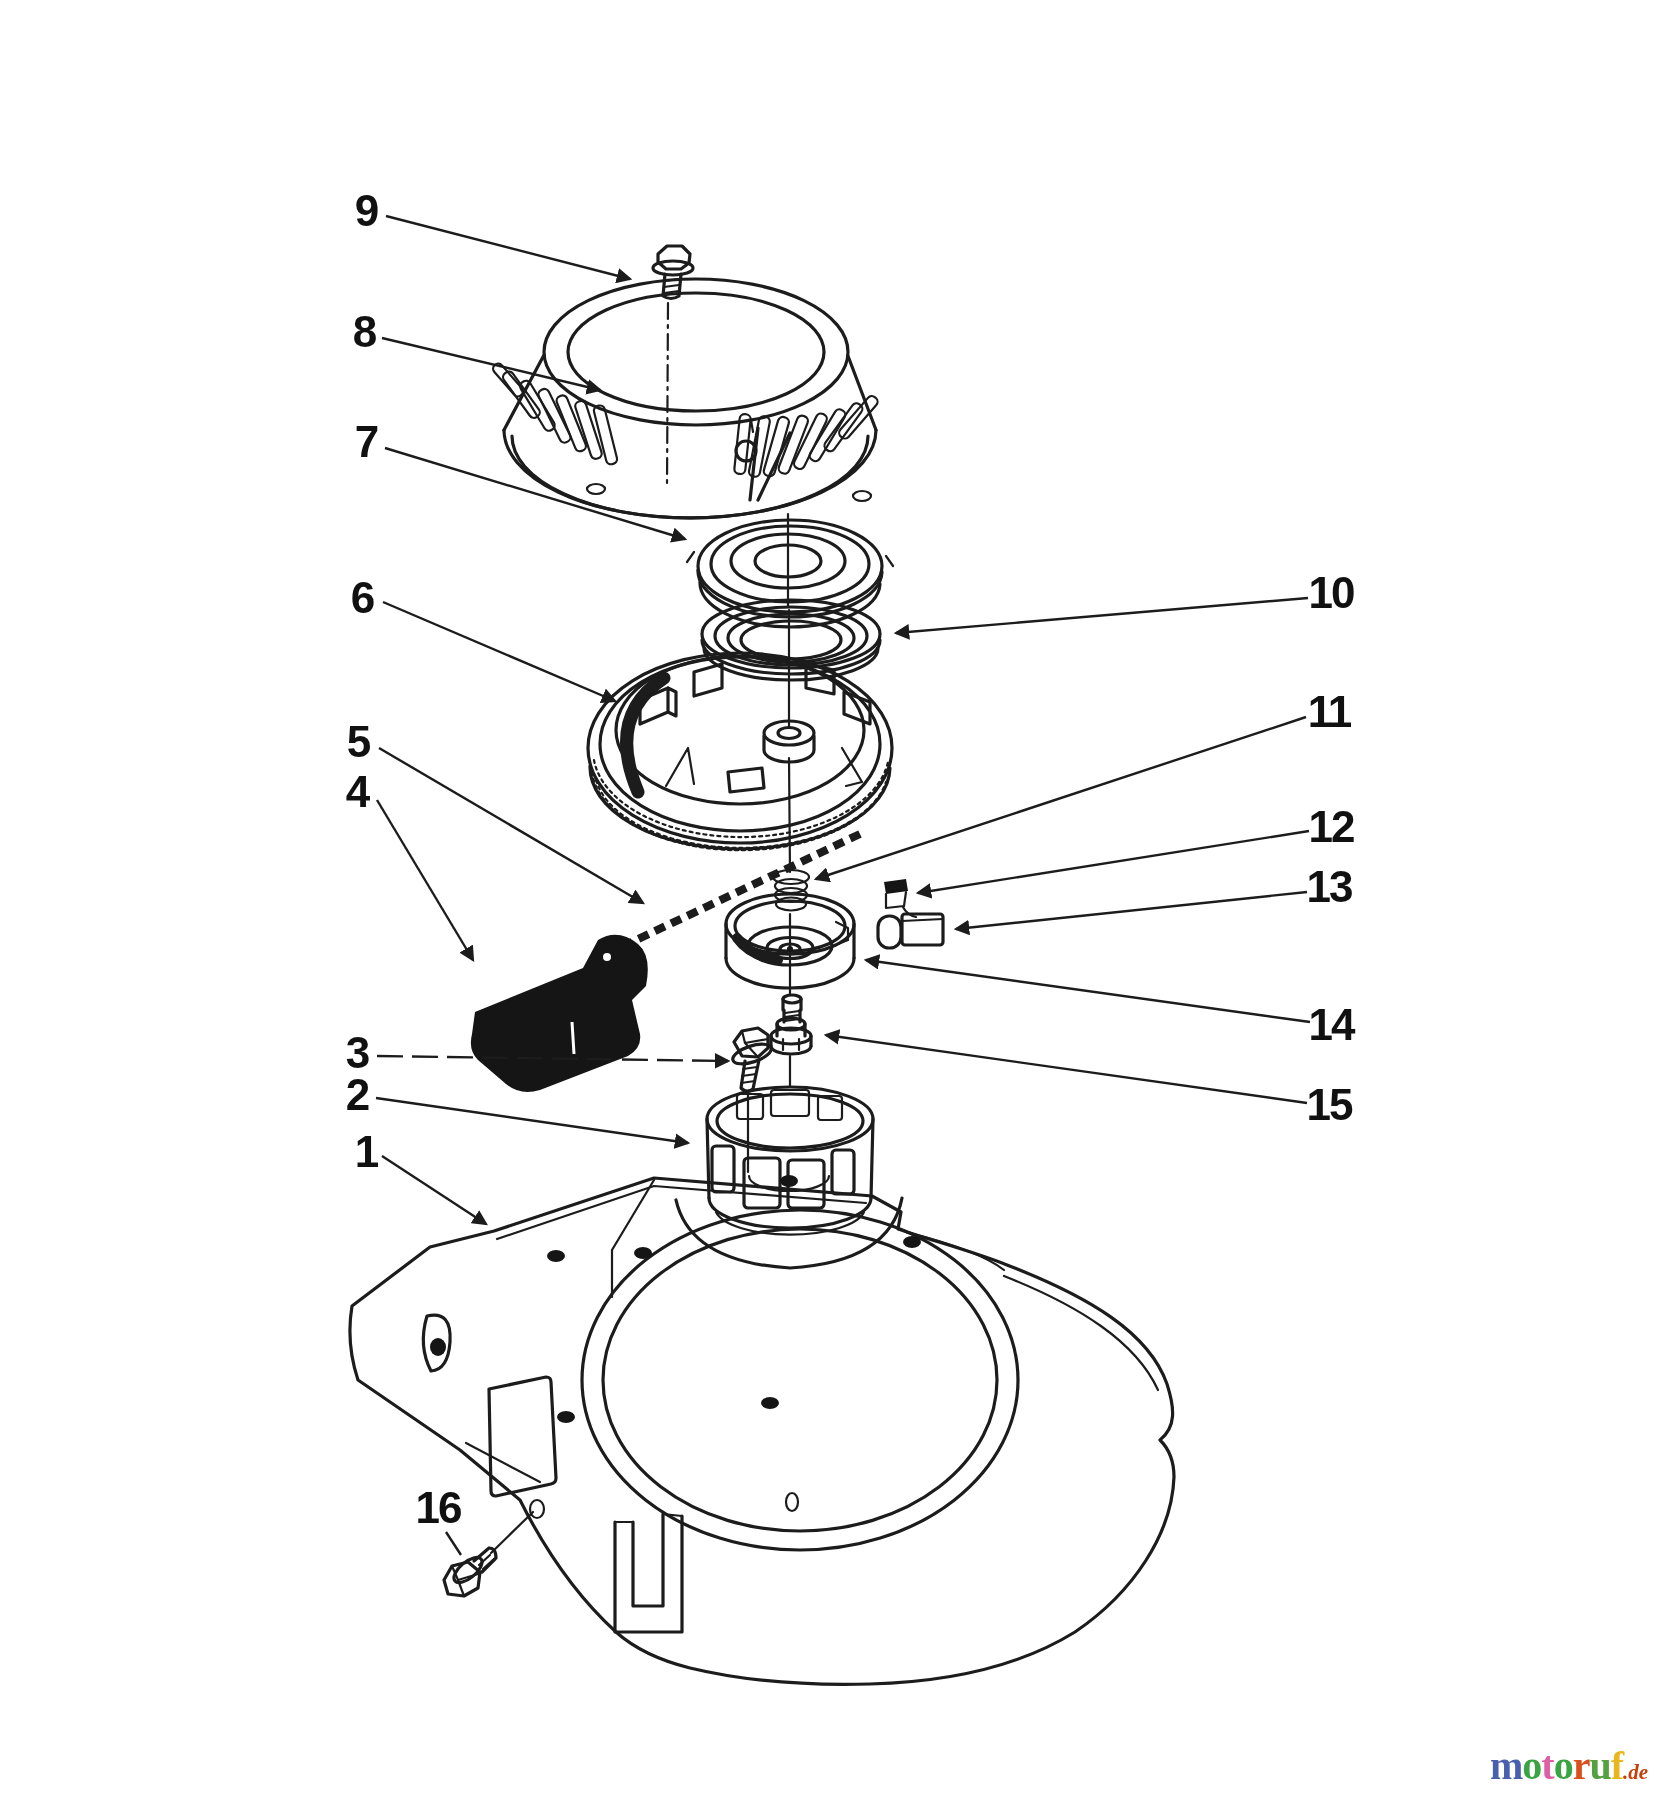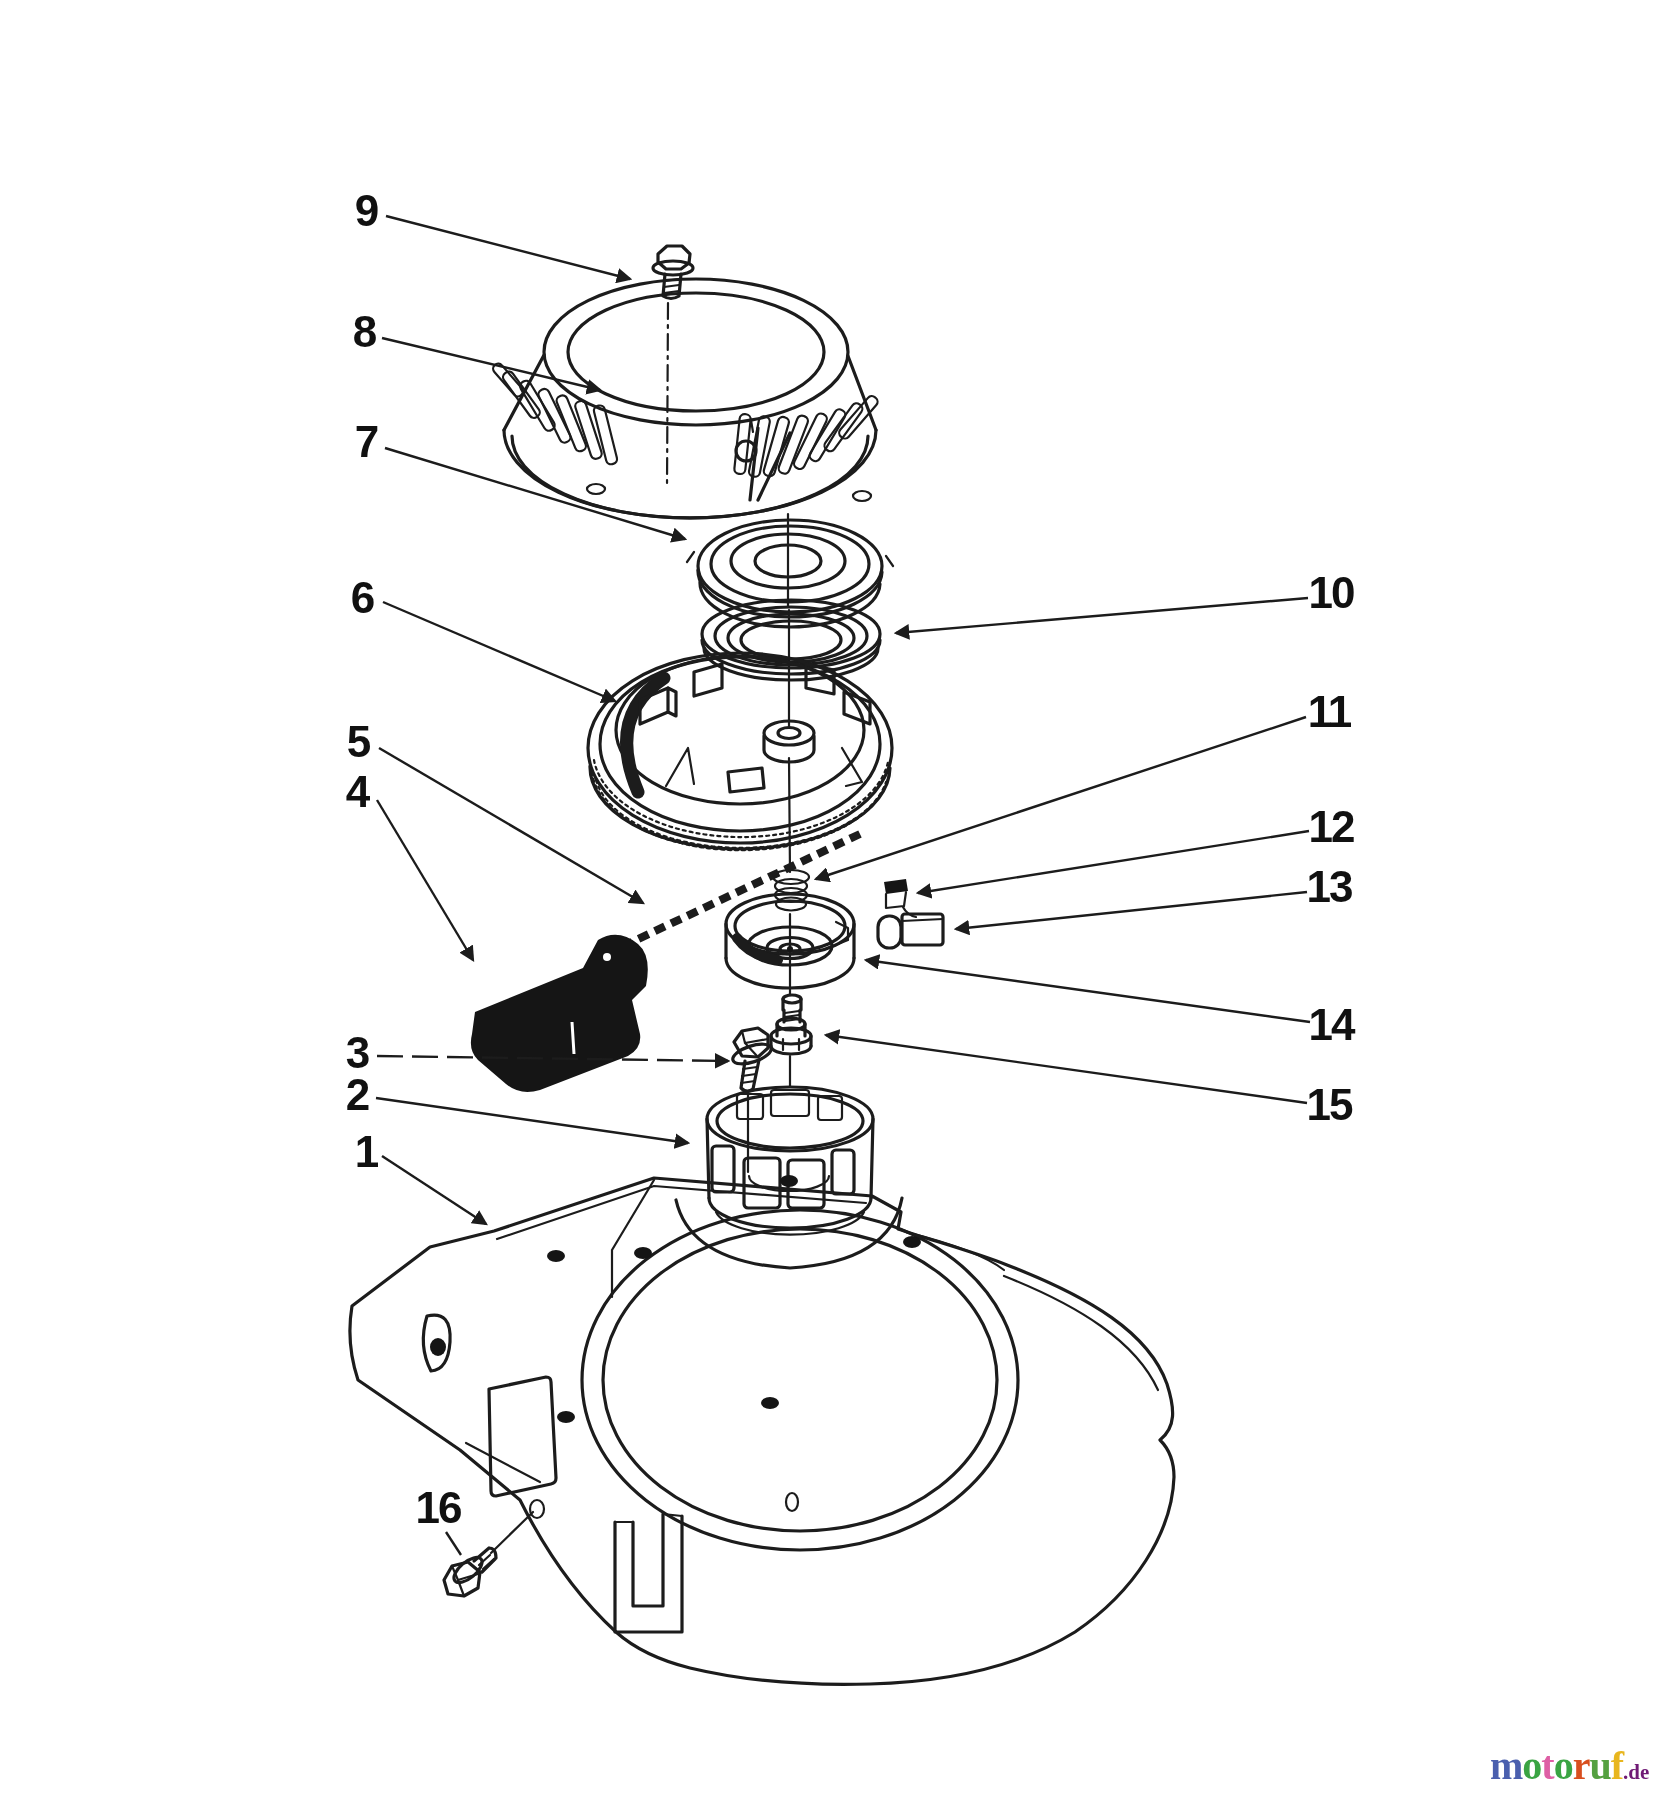--- a/index.html
+++ b/index.html
@@ -274,15 +274,15 @@
     <text class="lbl" x="1331" y="608">10</text>
     <text class="lbl" x="1329" y="727">11</text>
     <text class="lbl" x="1331" y="842">12</text>
     <text class="lbl" x="1329" y="902">13</text>
     <text class="lbl" x="1331" y="1040">14</text>
     <text class="lbl" x="1329" y="1120">15</text>
   </g>
 </svg>
 
 <div class="watermark">
-  <span style="color: rgb(74, 95, 174);">m</span><span style="color: rgb(58, 164, 67);">o</span><span style="color: rgb(222, 95, 165);">t</span><span style="color: rgb(58, 164, 67);">o</span><span style="color: rgb(217, 79, 30);">r</span><span style="color: rgb(85, 160, 64);">u</span><span style="color: rgb(232, 182, 30);">f</span><span class="suffix" style="color: #701a75;">.de</span>
+  <span style="color: rgb(74, 95, 174);">m</span><span style="color: rgb(58, 164, 67);">o</span><span style="color: rgb(222, 95, 165);">t</span><span style="color: rgb(58, 164, 67);">o</span><span style="color: rgb(217, 79, 30);">r</span><span style="color: rgb(85, 160, 64);">u</span><span style="color: rgb(232, 182, 30);">f</span><span class="suffix" style="color: #c2410c; font-style: italic;">.de</span>
 </div>
 </div>
 
 </body></html>

